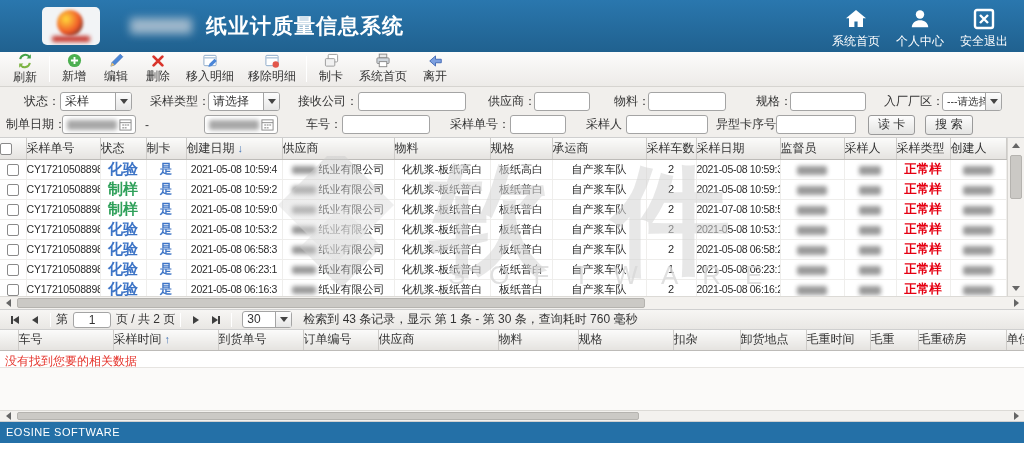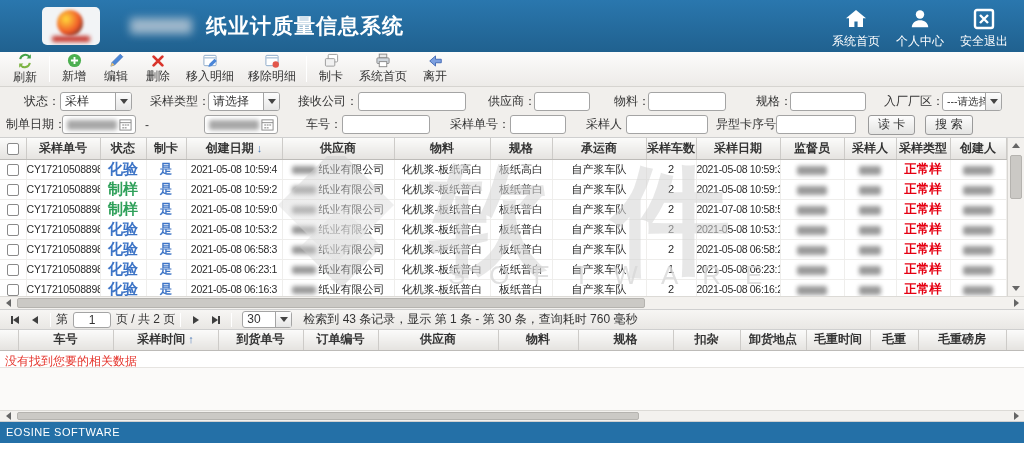--- a/index.html
+++ b/index.html
@@ -47,21 +47,21 @@
   .tri-d{width:0;height:0;border-left:4px solid transparent;border-right:4px solid transparent;border-top:5px solid #444}
   .dash{flex:none;color:#444}
   .cal{position:absolute;right:3px;top:2px}
   .fbtn{height:20px;padding:0 9px;border:1px solid #9a9a9a;border-radius:3px;background:linear-gradient(#fdfdfd,#e4e4e2);display:flex;align-items:center;flex:none;cursor:pointer;color:#333}
   .wdate{width:50px;height:10px;background:#a8a8a8;margin-right:4px}
 
   
   .gridwrap{position:relative;height:158px;overflow:hidden;background:#fff}
   table{border-collapse:collapse;table-layout:fixed}
   .maintbl{width:1006px}
-  th{height:21px;background:linear-gradient(#fbfbfa,#e5e3e0);border-right:1px solid #cdcbc8;border-bottom:1px solid #bdbbb8;font-weight:bold;font-size:12px;color:#333;overflow:hidden;white-space:nowrap;text-align:center}
+  th{height:21px;background:linear-gradient(#fbfbfa,#e5e3e0);border-right:1px solid #cdcbc8;border-bottom:1px solid #bdbbb8;font-weight:normal;font-size:12px;color:#333;overflow:hidden;white-space:nowrap;text-align:left}
   td{height:18px;border-right:1px solid #efeeec;border-bottom:1px solid #eeedeb;text-align:center;font-size:11px;color:#2b2b2b;overflow:hidden;white-space:nowrap;background:transparent}
   .sortmark{color:#4a78b8;font-size:11px;margin-left:3px}
   .cb{display:inline-block;width:12px;height:12px;border:1px solid #8a8a8a;border-radius:2px;background:#fff;vertical-align:middle}
   .c-no{font-size:10.5px;letter-spacing:-.2px}
   .c-date{font-size:10.5px;letter-spacing:-.3px}
   .c-status{font-size:15px;font-weight:bold}
   .c-card{font-size:12.5px;font-weight:bold}
   .c-type{font-size:12.5px;font-weight:bold}
   .wsup{width:24px;margin-right:3px;height:8px}
   .wb1{width:30px}.wb2{width:22px}.wb3{width:30px}

